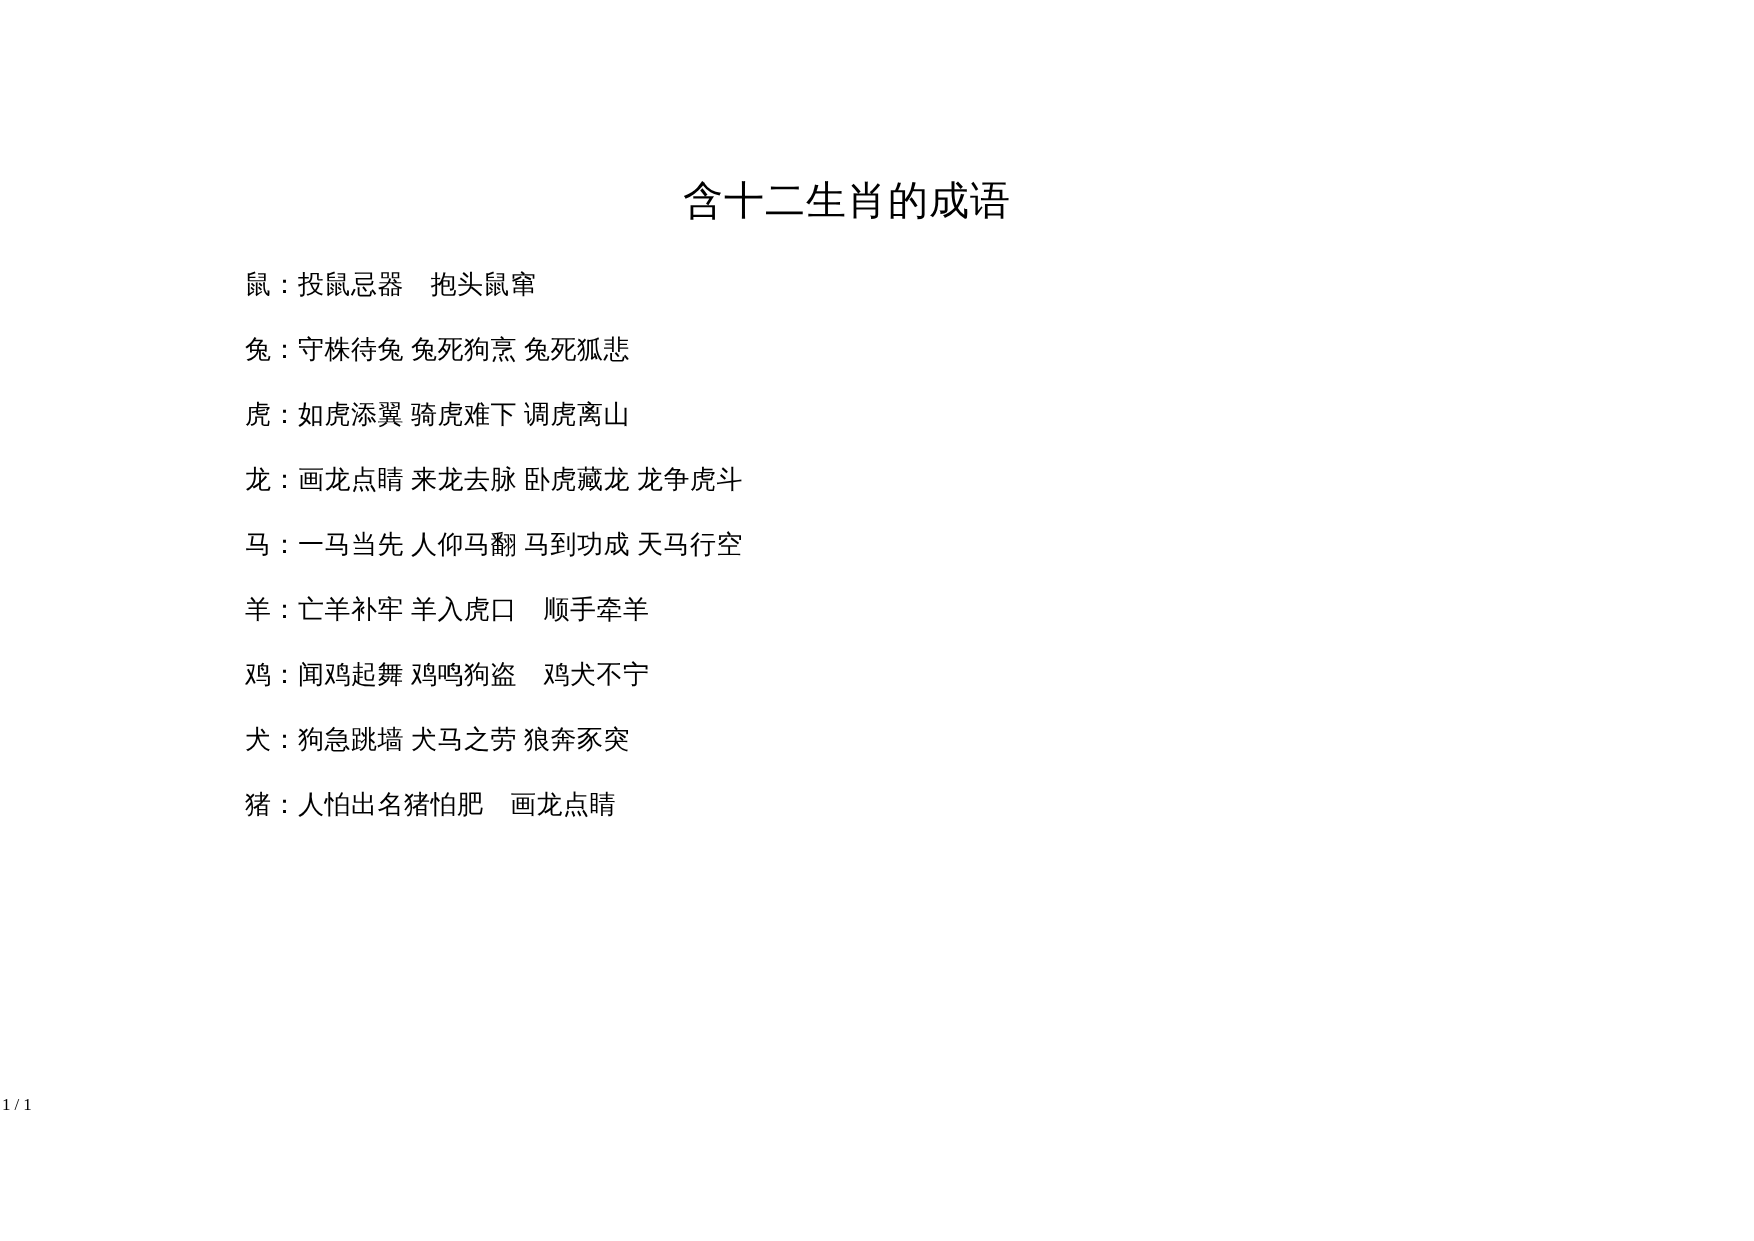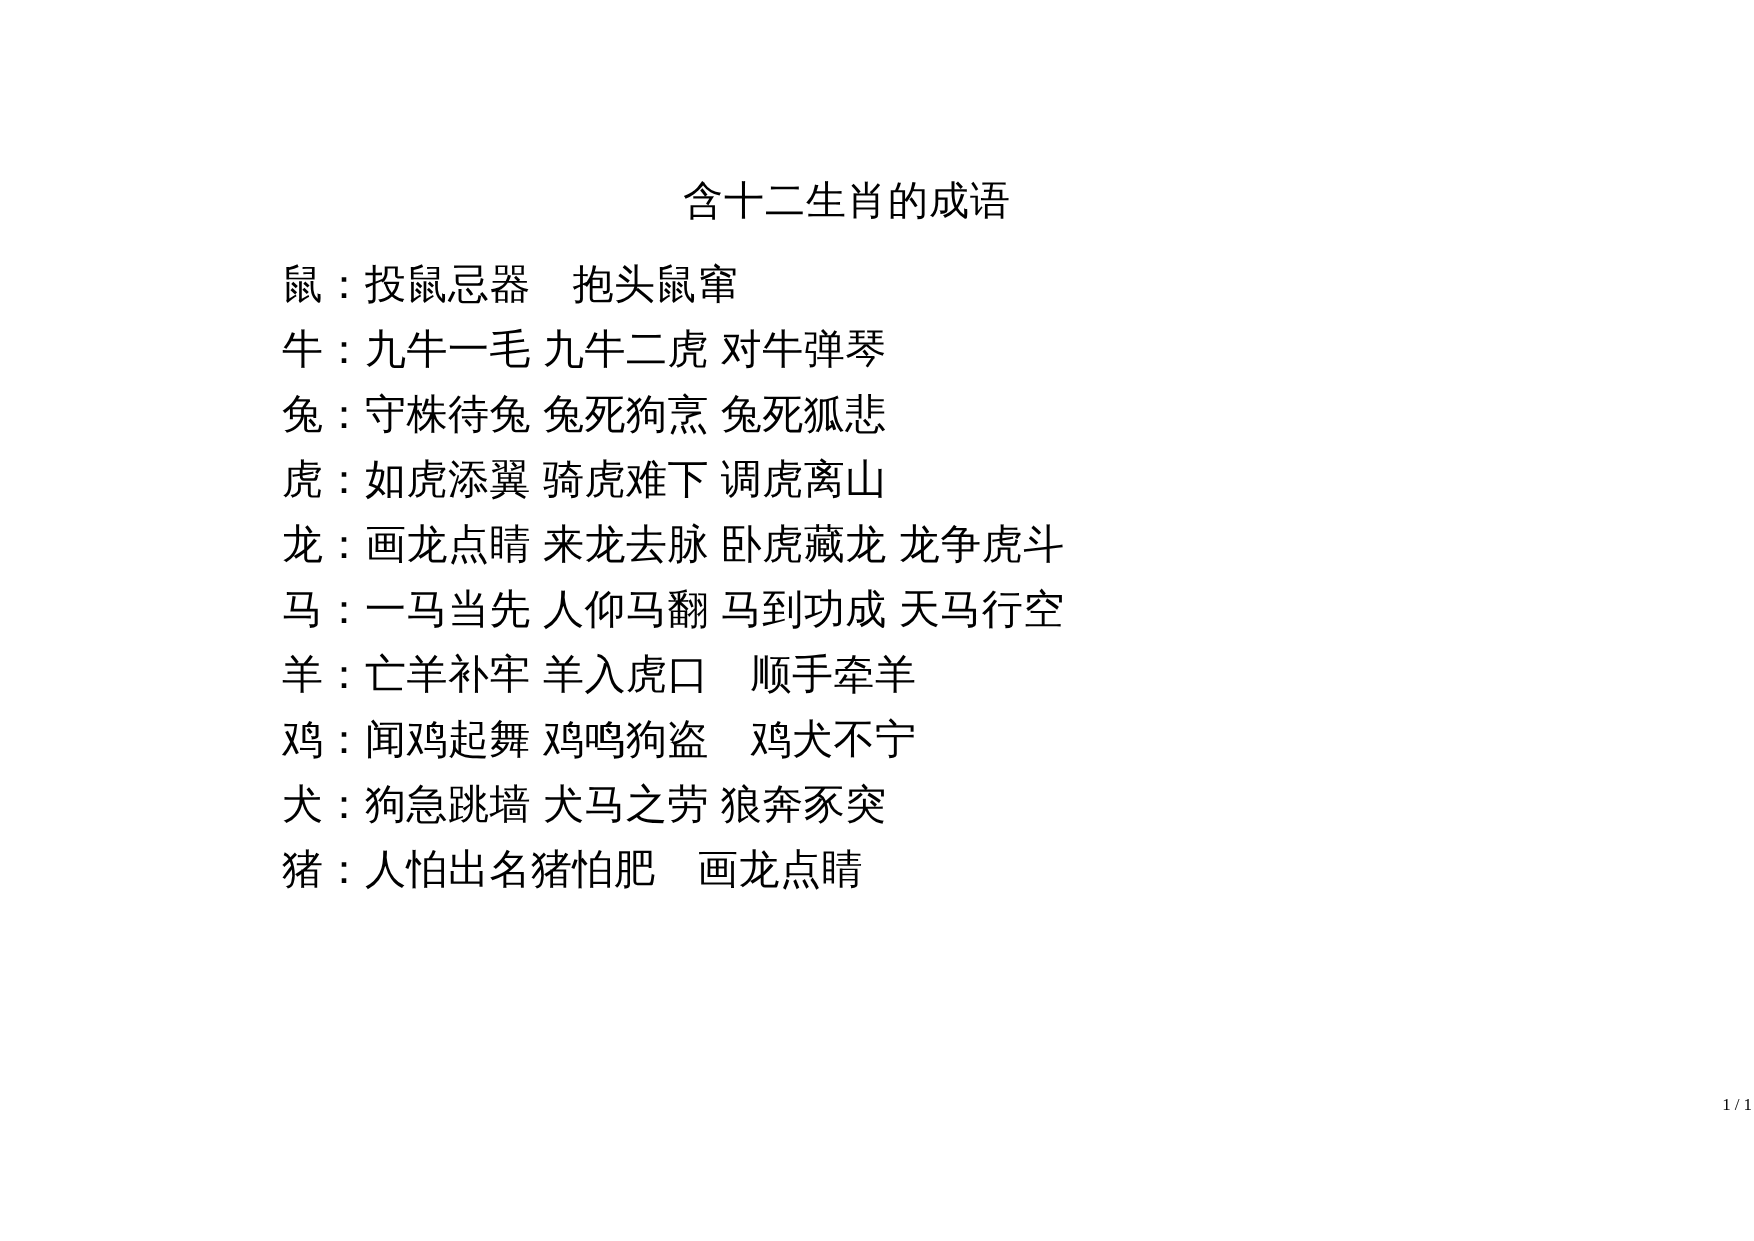--- a/index.html
+++ b/index.html
@@ -39,51 +39,49 @@
     display: inline-block;
     margin-left: -60px;
   }
   .lines {
     position: absolute;
     left: 245px;
     top: 252px;
     width: 1400px;
   }
   .line {
-    font-size: 41px;
+    font-size: 26px;
     line-height: 65px;
     white-space: nowrap;
-    font-family: Liberation Sans, sans-serif;
+    font-family: Liberation Serif, serif;
     letter-spacing: 0.5px;
-    margin-left: 37px;
   }
   .footer {
     position: absolute;
     left: 0;
     top: 1095px;
     width: 1754px;
-    text-align: right;
+    text-align: left;
     font-size: 17px;
     font-family: "Liberation Serif", serif;
     color: #000000;
   }
   .footer .fnum { margin: 0 2px; }
 </style>
 </head>
 <body>
 
 <div class="page">
 
   <div class="doc-title">
     <span class="title-inner">含十二生肖的成语</span>
   </div>
 
   <div class="lines">
     <div class="line">鼠：投鼠忌器　抱头鼠窜</div>
-    <div class="line">牛：九牛一毛 九牛二虎 对牛弹琴</div>
     <div class="line">兔：守株待兔 兔死狗烹 兔死狐悲</div>
     <div class="line">虎：如虎添翼 骑虎难下 调虎离山</div>
     <div class="line">龙：画龙点睛 来龙去脉 卧虎藏龙 龙争虎斗</div>
     <div class="line">马：一马当先 人仰马翻 马到功成 天马行空</div>
     <div class="line">羊：亡羊补牢 羊入虎口　顺手牵羊</div>
     <div class="line">鸡：闻鸡起舞 鸡鸣狗盗　鸡犬不宁</div>
     <div class="line">犬：狗急跳墙 犬马之劳 狼奔豕突</div>
     <div class="line">猪：人怕出名猪怕肥　画龙点睛</div>
   </div>
 

